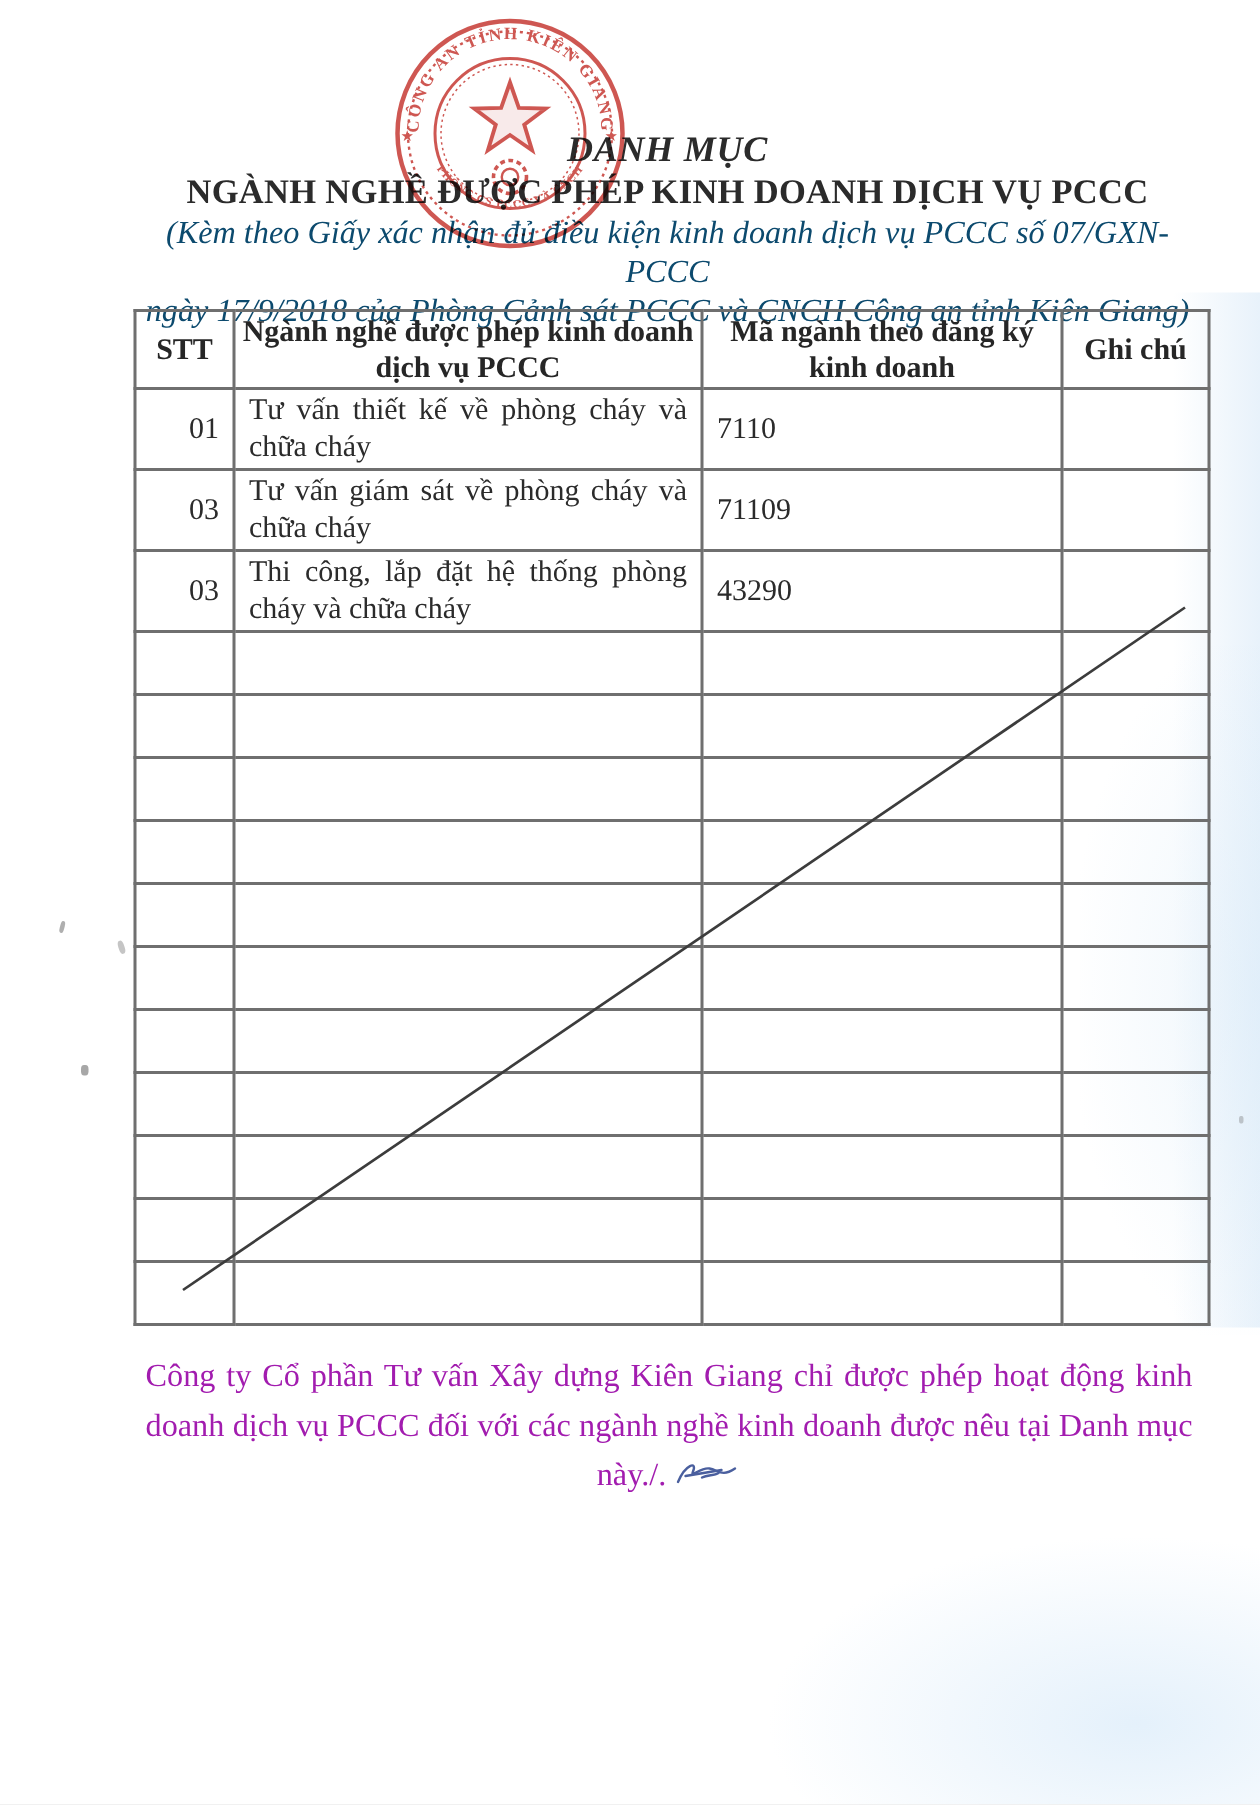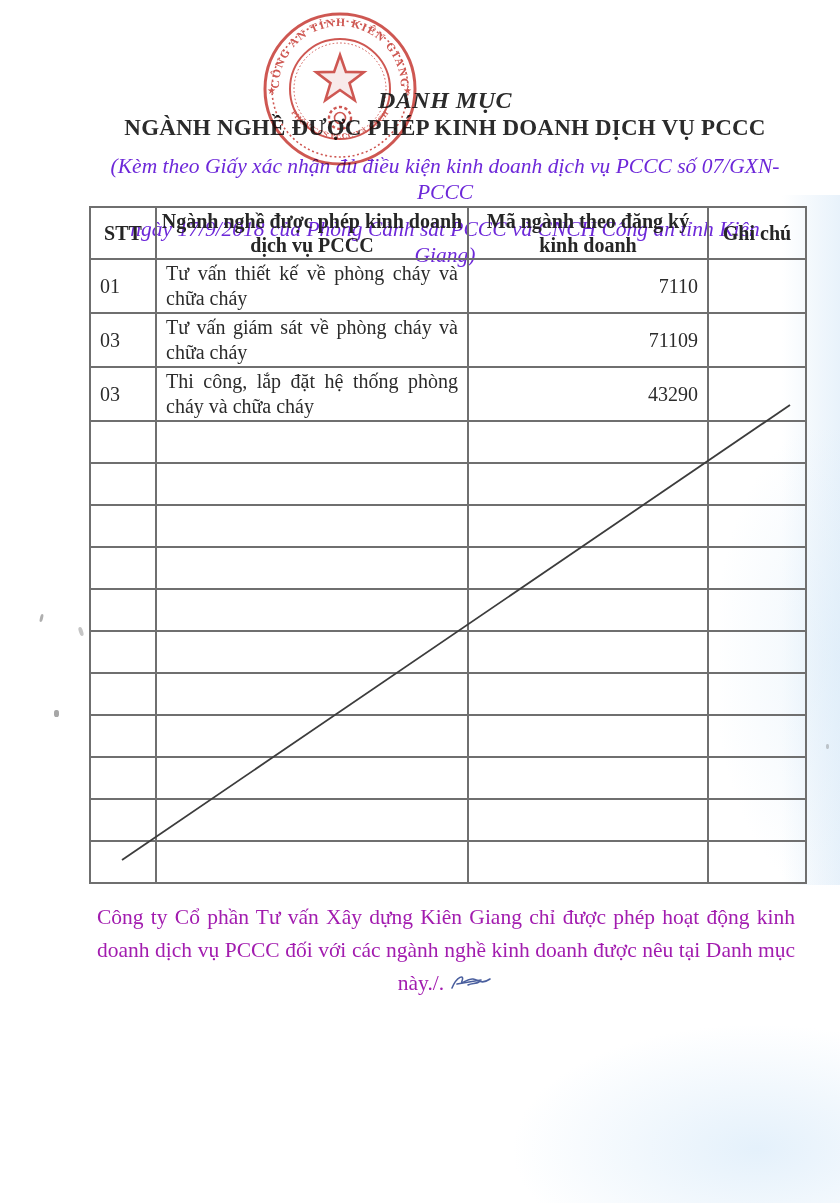--- a/index.html
+++ b/index.html
@@ -38,21 +38,21 @@
   .title-line1 {
     font-size: 24px; font-weight: bold; letter-spacing: 0.5px;
     margin: 0; line-height: 28px; font-style: italic;
   }
   .title-line2 {
     font-size: 23px; font-weight: bold; letter-spacing: 0.2px;
     margin: 0; line-height: 28px;
   }
   .note-line {
     font-size: 21.5px; font-style: italic;
-    margin: 11px; line-height: 26px; color: #6d28d9;
+    margin: 0; line-height: 26px; color: #0c4a6e;
   }
 
   
   .stamp {
     position: absolute;
     left: 254px; top: 2px;
     width: 172px; height: 172px;
     z-index: 3;
     mix-blend-mode: multiply;
     opacity: 0.88;
@@ -79,23 +79,23 @@
     line-height: 24px;
     height: 48px;
     padding: 1px 4px;
     color: #262626;
   }
   table.list td {
     padding: 1px 9px;
     line-height: 25px;
     vertical-align: middle;
   }
-  td.cell-stt { text-align: left; }
+  td.cell-stt { text-align: right; }
   td.cell-name { text-align: justify; }
-  td.cell-code { text-align: right; }
+  td.cell-code { text-align: left; }
   tr.data-row { height: 49px; }
   tr.empty-row { height: 42px; }
   tr.empty-row td { padding: 0; }
 
   
   .diagonal-overlay {
     position: absolute; left: 0; top: 0; width: 840px; height: 1203px;
     z-index: 4; pointer-events: none;
   }
 

